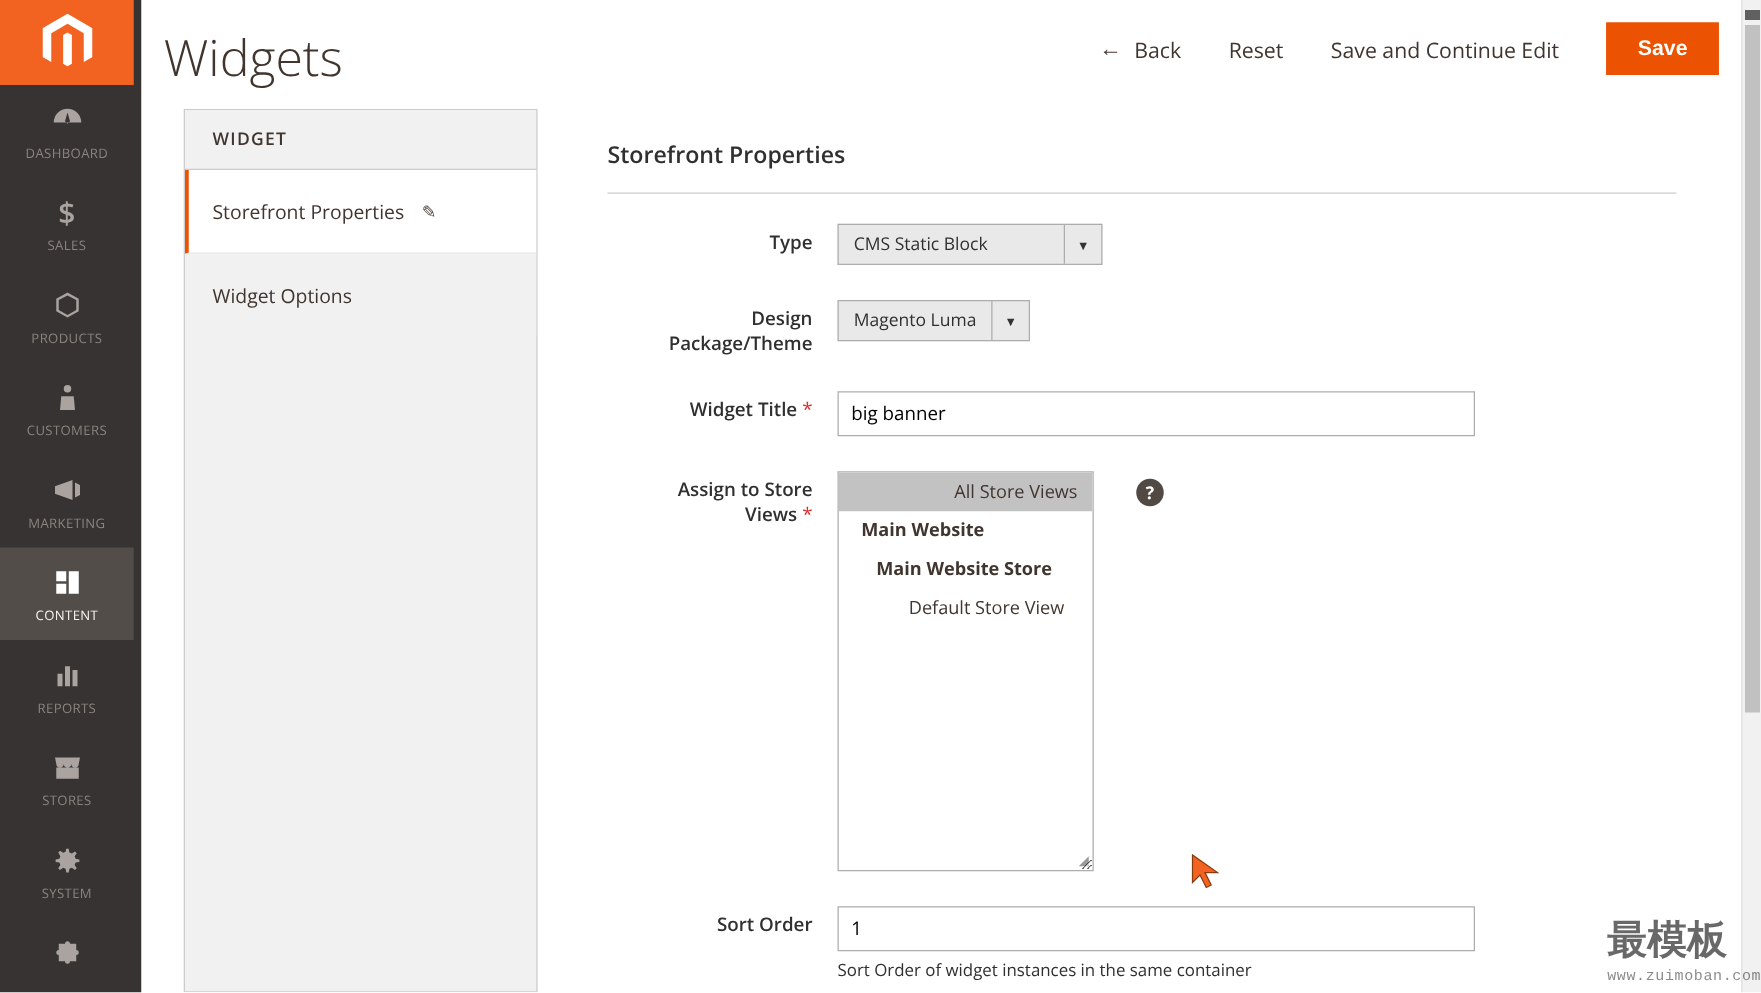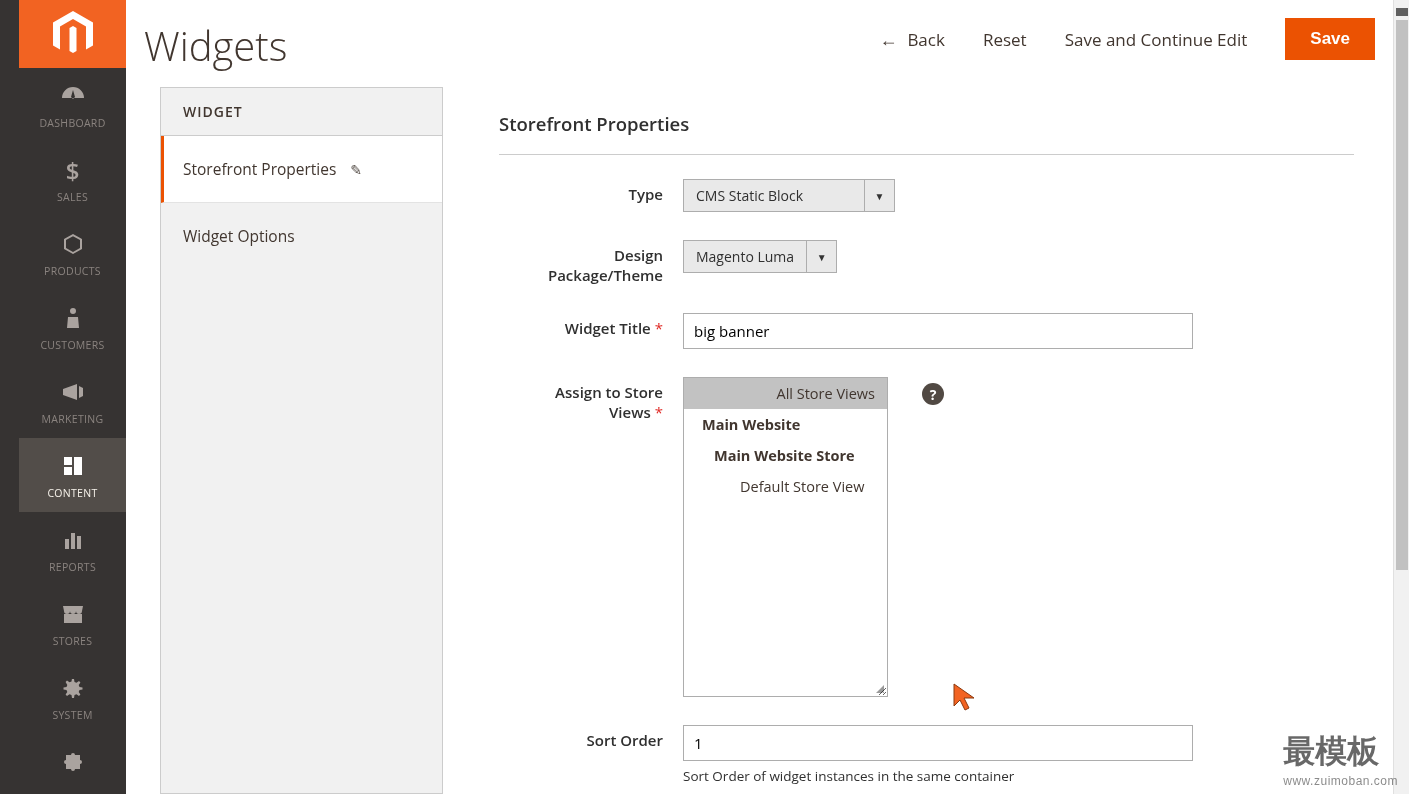--- a/index.html
+++ b/index.html
@@ -1,20 +1,20 @@
 <!DOCTYPE html>
 <html><head>
 <meta charset="utf-8">
 <style>
 * { box-sizing: border-box; margin: 0; padding: 0; }
 body { font-family: 'Open Sans', Arial, sans-serif; font-size: 14px; color: #41362f; background: #fff; overflow: hidden; }
 .page { display: flex; width: 1409px; height: 794px; position: relative; }
 
 
-.sidebar { width: 126px; background: #363332; display: flex; flex-direction: column; align-items: flex-end; }
+.sidebar { width: 113px; background: #363332; display: flex; flex-direction: column; align-items: flex-start; }
 .logo { width: 107px; height: 75px; background: #f26322; display: flex; align-items: center; justify-content: center; }
 .logo svg { width: 40px; height: 46px; }
 .nav-item { width: 107px; padding: 14px 0 12px; display: flex; flex-direction: column; align-items: center; cursor: pointer; color: #8a837f; }
 .nav-item.active { background: #524d49; color: #f7f3eb; }
 .nav-item .nav-icon { height: 28px; display: flex; align-items: center; justify-content: center; margin-bottom: 6px; font-size: 22px; color: #aaa39f; }
 .nav-item.active .nav-icon { color: #fff; }
 .nav-item .nav-label { font-size: 10.5px; letter-spacing: 0.3px; }
 
 
 .main { flex: 1; display: flex; flex-direction: column; overflow: hidden; }
@@ -54,21 +54,21 @@
 .ms-option.l1 { font-weight: 700; padding-left: 18px; }
 .ms-option.l2 { font-weight: 700; padding-left: 30px; }
 .ms-option.l3 { padding-left: 56px; }
 .help-icon { display: inline-flex; width: 22px; height: 22px; background: #514943; color: #fff; border-radius: 50%; align-items: center; justify-content: center; font-size: 14px; font-weight: 700; margin-left: 34px; position: relative; top: 6px; cursor: pointer; }
 .field-note { font-size: 13.5px; color: #303030; margin-top: 6px; }
 .resize-handle { position: absolute; bottom: 1px; right: 1px; width: 12px; height: 12px; }
 .resize-handle::before { content: ""; position: absolute; bottom: 2px; right: 2px; width: 0; height: 0; border-bottom: 8px solid #999; border-left: 8px solid transparent; }
 
 
 .cursor-g { position: absolute; left: 952px; top: 682px; pointer-events: none; }
-.watermark { position: absolute; right: 11px; bottom: 6px; font-size: 32px; color: rgba(40,40,40,0.7); font-weight: 700; font-family: Liberation Sans, sans-serif; }
+.watermark { position: absolute; right: 0; bottom: 6px; font-size: 32px; color: rgba(40,40,40,0.7); font-weight: 700; font-family: Liberation Mono, monospace; }
 .watermark .sub { font-size: 12px; display: block; text-align: right; color: rgba(60,60,60,0.6); font-weight: 400; letter-spacing: 0.5px; }
 
 
 .scrollbar-v { position: absolute; right: 0; top: 0; width: 16px; height: 100%; background: #f1f1f1; border-left: 1px solid #e0e0e0; }
 .scrollbar-v .thumb { position: absolute; left: 2px; width: 12px; background: #c1c1c1; }
 </style>
 </head>
 <body>
 
 <div class="page">

